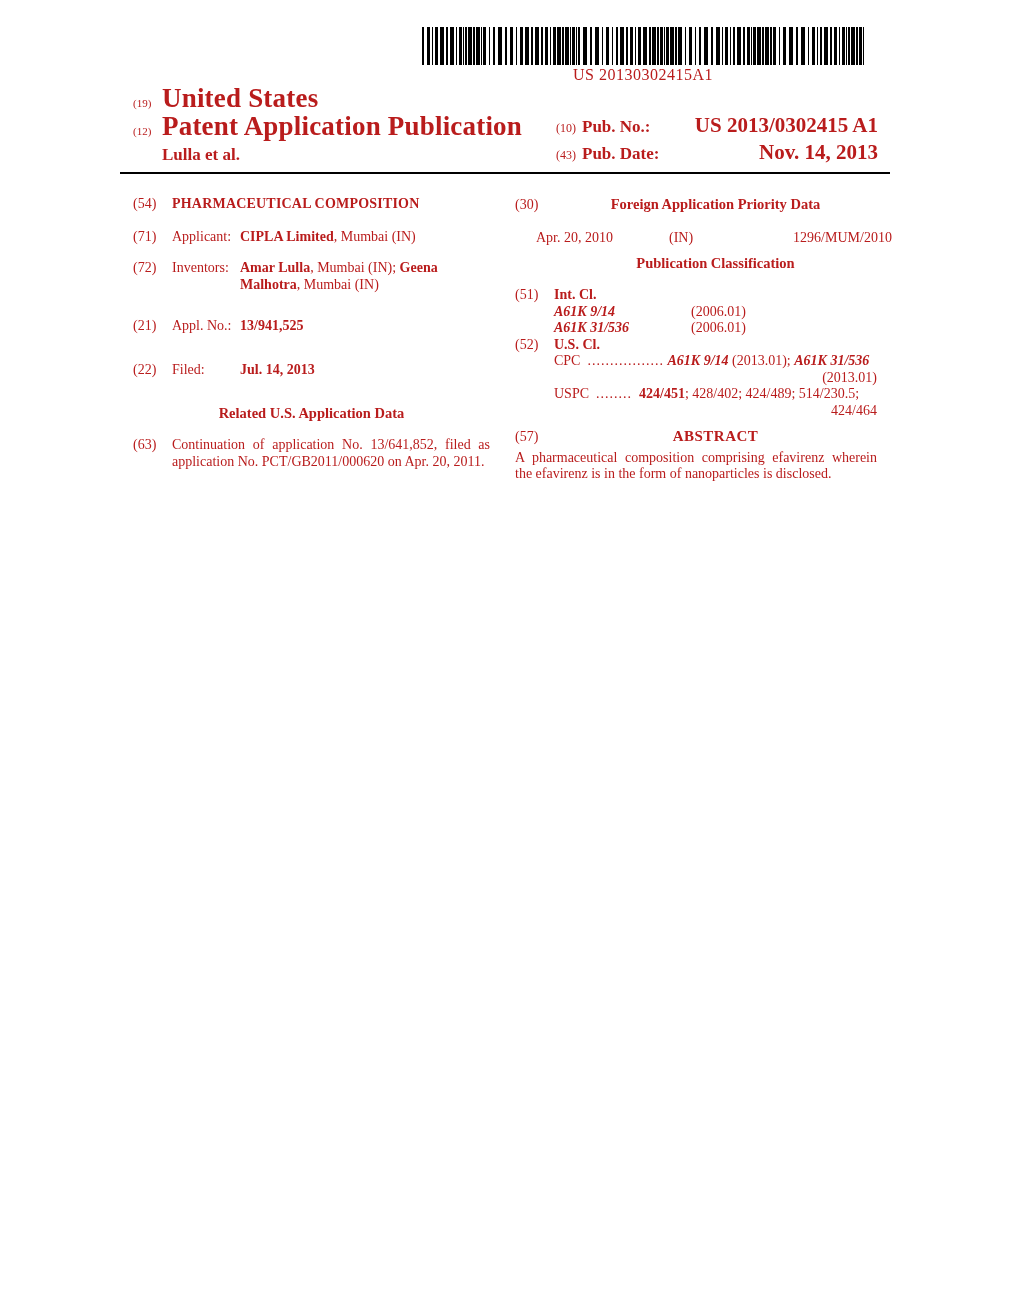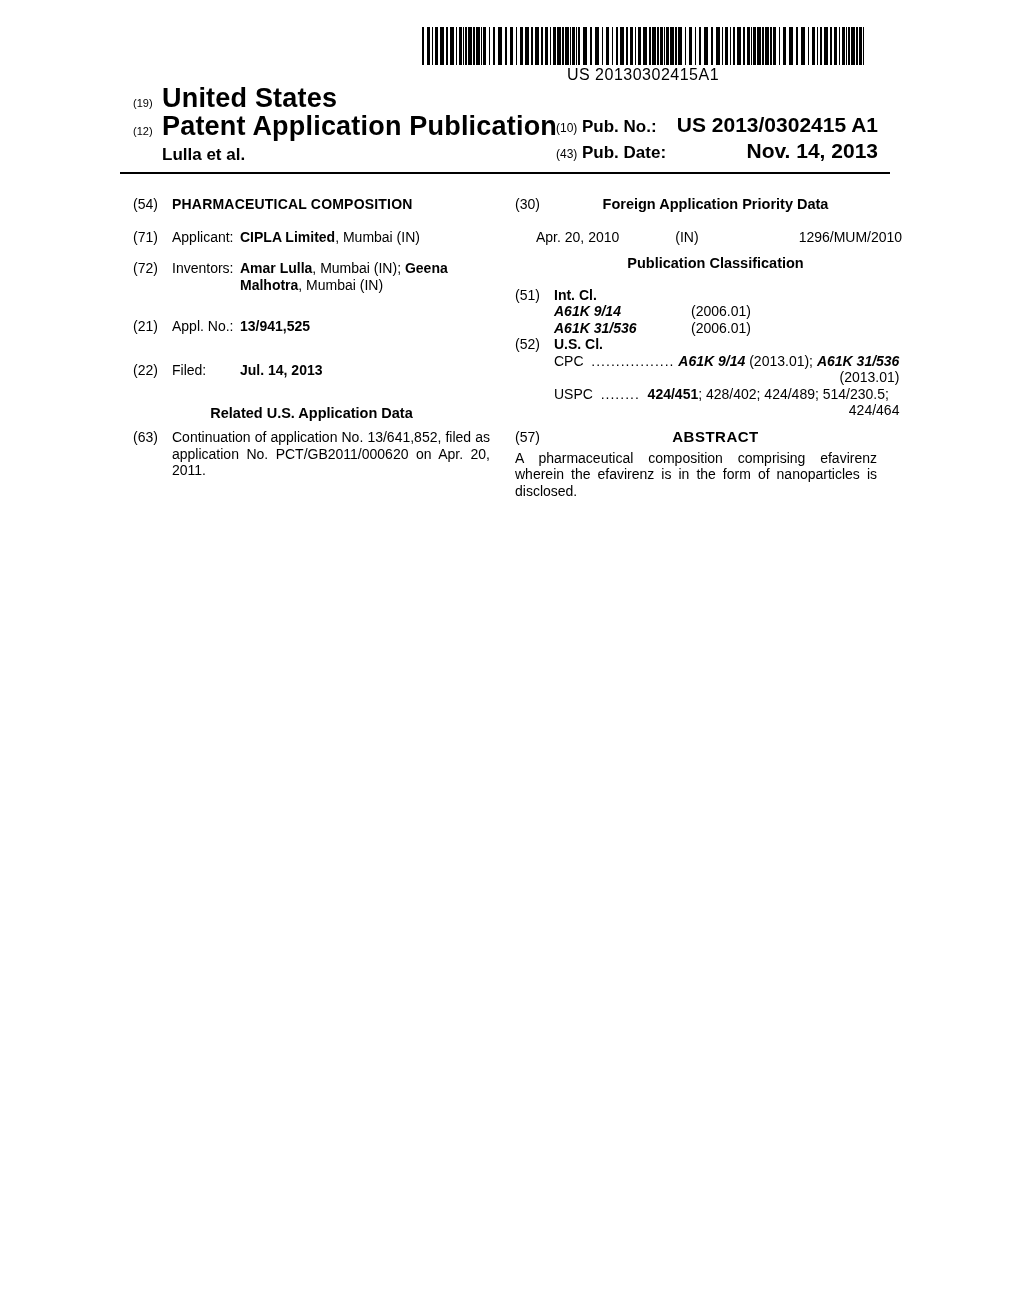--- a/index.html
+++ b/index.html
@@ -1,22 +1,22 @@
 <!DOCTYPE html>
 <html><head>
 <meta charset="utf-8">
 <style>
   * { margin:0; padding:0; box-sizing:border-box; }
   html,body { background:#ffffff; }
   .page {
     position:relative;
     width:1008px; height:1314px;
     background:#ffffff;
-    font-family:Liberation Sans, sans-serif;
-    color:#000000;
+    font-family:Liberation Serif, serif;
+    color:#b91c1c;
     overflow:hidden;
   }
 
   
   .barcode-wrap { position:absolute; left:417px; top:27px; width:452px; text-align:center; }
   .barcode-bars { height:38px; width:452px; overflow:hidden; white-space:nowrap; font-size:0; }
   .barcode-bars i { display:inline-block; height:38px; background:#000; vertical-align:top; }
   .barcode-text { font-size:16px; margin-top:1px; letter-spacing:0.5px; }
 
   
@@ -46,21 +46,21 @@
   .fvalue { flex:1; }
   b { font-weight:bold; }
   .bi { font-weight:bold; font-style:italic; }
 
   .doc-title { font-weight:bold; letter-spacing:0.2px; }
   .mb16 { margin-bottom:16px; }
   .mb15 { margin-bottom:15px; }
   .mb25 { margin-bottom:25px; }
   .mb27 { margin-bottom:27px; }
   .mb9  { margin-bottom:9px;gap:44px; }
-  .mb7  { margin-bottom:7px; }
+  .mb7  { margin-bottom:15px; }
   .mb4  { margin-bottom:4px; }
 
   .center-heading { font-weight:bold; font-size:14.5px; text-align:center; }
   .just { text-align:justify; }
 
   .prio-line { display:flex; align-items:baseline; padding-left:21px; }
   .prio-date { flex:none; }
   .prio-country { flex:none; margin-left:12px; }
   .prio-dots { flex:1; overflow:hidden; white-space:nowrap; margin:0 6px; letter-spacing:1px; }
   .prio-no { flex:none; }

